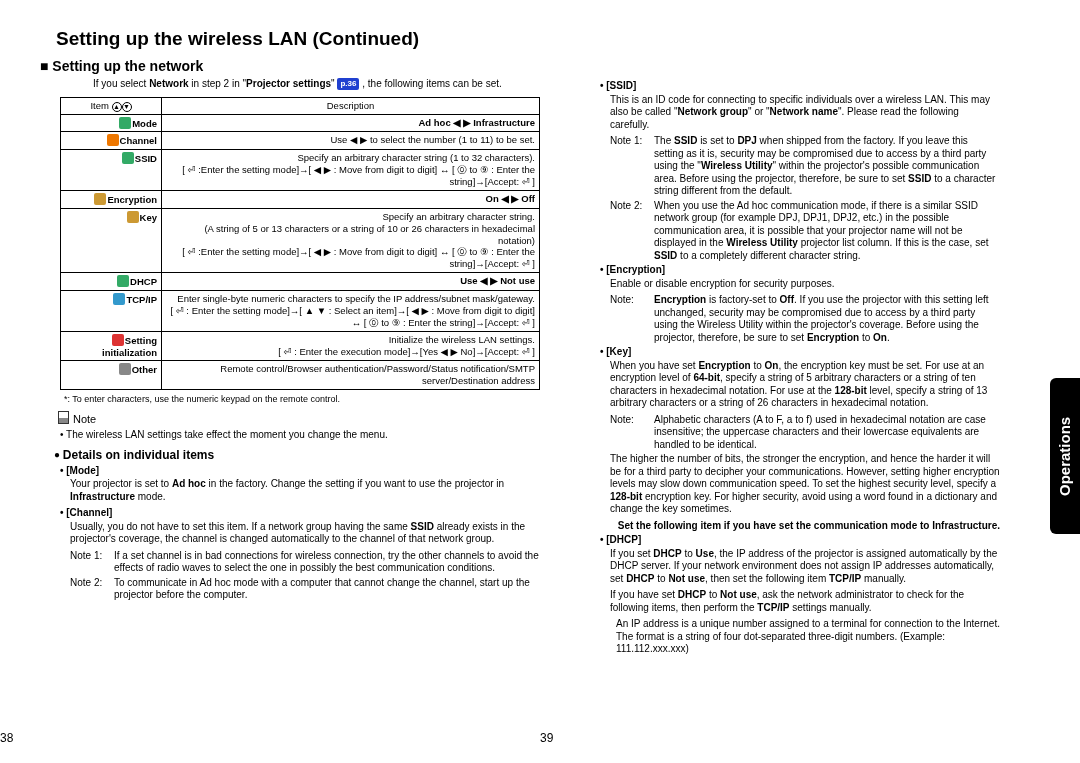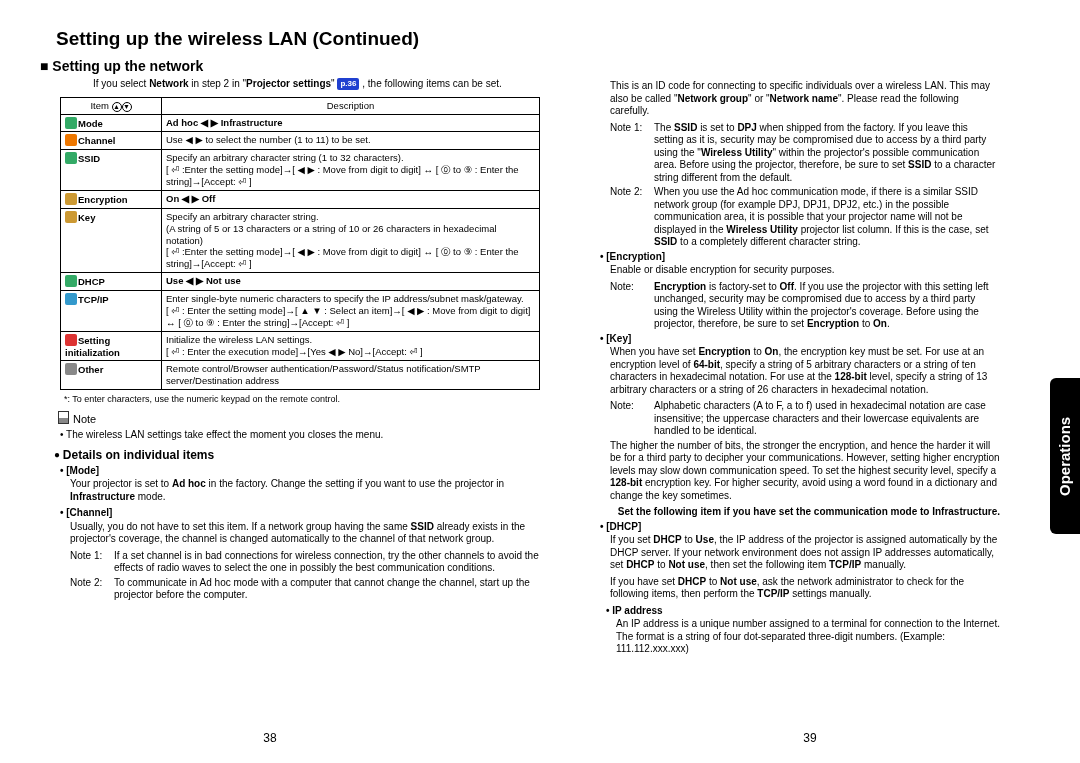--- a/index.html
+++ b/index.html
@@ -59,21 +59,21 @@
     border-collapse: collapse;
     width: 480px;
     margin-left: 20px;
     margin-bottom: 4px;
     font-size: 9.5px;
   }
   table.items th, table.items td {
     border: 1px solid #000;
     padding: 2px 4px;
     vertical-align: top;
-    text-align: left;
+    text-align: right;
   }
   table.items th {
     font-weight: normal;
     text-align: center;
   }
   .item-col {
     width: 92px;
   }
   .arrow-icon {
     display: inline-block;
@@ -160,21 +160,20 @@
   .pgnums {
     position: absolute;
     bottom: 18px;
     left: 0;
     width: 1080px;
     display: flex;
     font-size: 12px;
   }
   .pgnums span {
     flex: 1;
-    text-align: center;
     margin-top: 8px;
   }
   .b { font-weight: bold; }
   svg.small-icon{width:12px;height:12px;vertical-align:-2px;margin-right:1px;}
 </style>
 </head>
 <body>
 
 <div class="page">
   <h1>Setting up the wireless LAN (Continued)</h1>
@@ -249,21 +248,21 @@
                   <rect width="12" height="12" rx="2" fill="#888"></rect>
                 </svg><span class="b">Other</span></td>
               <td>Remote control/Browser authentication/Password/Status notification/SMTP server/Destination address</td>
             </tr>
           </tbody>
       </table>
 
       <p class="footnote">*: To enter characters, use the numeric keypad on the remote control.</p>
 
       <div class="note-hdr">Note</div>
-      <p class="bullet-after">• The wireless LAN settings take effect the moment you closes the menu.</p>
+      <p class="bullet-after">• The wireless LAN settings take effect the moment you change the menu.</p>
 
       <h3>Details on individual items</h3>
       <div id="left-details">
           <div class="detail-item">
             <div class="ihdr">[Mode]</div>
             <p>Your projector is set to <b>Ad hoc</b> in the factory. Change the setting if you want to use the projector in <b>Infrastructure</b> mode.</p>
           </div>
           <div class="detail-item">
             <div class="ihdr">[Channel]</div>
             <p>Usually, you do not have to set this item. If a network group having the same <b>SSID</b> already exists in the projector's coverage, the channel is changed automatically to the channel of that network group.</p>
@@ -275,20 +274,21 @@
               <div class="label">Note 2:</div>
               <div class="txt">To communicate in Ad hoc mode with a computer that cannot change the channel, start up the projector before the computer.</div>
             </div>
           </div>
         </div>
     </div>
 
     <div class="col">
       <div id="right-details">
           <div class="detail-item">
+            <div class="ihdr">[SSID]</div>
             <p>This is an ID code for connecting to specific individuals over a wireless LAN. This may also be called "<b>Network group</b>" or "<b>Network name</b>". Please read the following carefully.</p>
             <div class="note-sub">
               <div class="label">Note 1:</div>
               <div class="txt">The <b>SSID</b> is set to <b>DPJ</b> when shipped from the factory. If you leave this setting as it is, security may be compromised due to access by a third party using the "<b>Wireless Utility</b>" within the projector's possible communication area. Before using the projector, therefore, be sure to set <b>SSID</b> to a character string different from the default.</div>
             </div>
             <div class="note-sub">
               <div class="label">Note 2:</div>
               <div class="txt">When you use the Ad hoc communication mode, if there is a similar SSID network group (for example DPJ, DPJ1, DPJ2, etc.) in the possible communication area, it is possible that your projector name will not be displayed in the <b>Wireless Utility</b> projector list column. If this is the case, set <b>SSID</b> to a completely different character string.</div>
             </div>
           </div>
@@ -310,21 +310,20 @@
             <p>The higher the number of bits, the stronger the encryption, and hence the harder it will be for a third party to decipher your communications. However, setting higher encryption levels may slow down communication speed. To set the highest security level, specify a <b>128-bit</b> encryption key. For higher security, avoid using a word found in a dictionary and change the key sometimes.</p>
           </div>
           <p class="detail-item b" style="margin: 4px 0px 2px 10px; text-align: right;">Set the following item if you have set the communication mode to Infrastructure.</p>
           <div class="detail-item">
             <div class="ihdr">[DHCP]</div>
             <p>If you set <b>DHCP</b> to <b>Use</b>, the IP address of the projector is assigned automatically by the DHCP server. If your network environment does not assign IP addresses automatically, set <b>DHCP</b> to <b>Not use</b>, then set the following item <b>TCP/IP</b> manually.</p>
           </div>
           <div class="detail-item">
             <p>If you have set <b>DHCP</b> to <b>Not use</b>, ask the network administrator to check for the following items, then perform the <b>TCP/IP</b> settings manually.</p>
             <div style="margin-left:6px">
-              <div class="ihdr">IP address</div>
               <p>An IP address is a unique number assigned to a terminal for connection to the Internet. The format is a string of four dot-separated three-digit numbers. (Example: 111.112.xxx.xxx)</p>
             </div>
           </div>
         </div>
     </div>
   </div>
 </div>
 
 <div class="side-tab">Operations</div>
 

